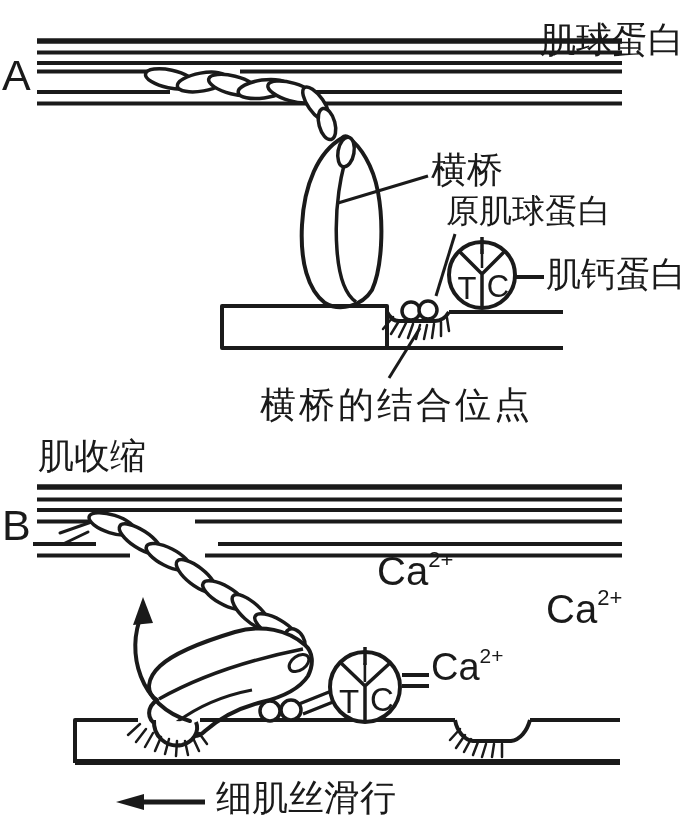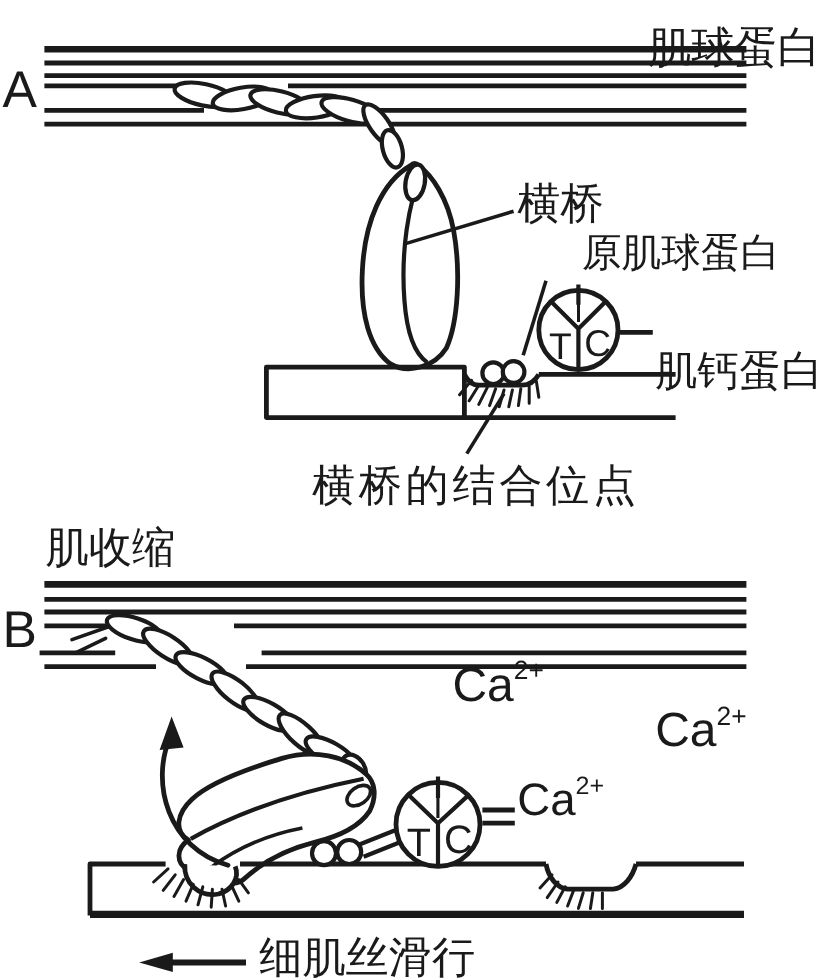--- a/index.html
+++ b/index.html
@@ -150,23 +150,23 @@
     </g>
   </svg>
 
 
   <div class="lbl" style="left:540px; top:4px; font-size:36px;margin-top:17px;">肌球蛋白</div>
 
   <div class="lbl panel-letter" style="left:2px; top:53px;">A</div>
 
   <div class="lbl" style="left:431px; top:151px; font-size:36px;text-align:center;">横桥</div>
 
-  <div class="lbl" style="left:446px; top:194px; font-size:33px;margin-left:39px;">原肌球蛋白</div>
+  <div class="lbl" style="left:446px; top:194px; font-size:33px;">原肌球蛋白</div>
 
-  <div class="lbl" style="left:546px; top:256px; font-size:35px;margin-top:36px;">肌钙蛋白</div>
+  <div class="lbl" style="left:546px; top:256px; font-size:35px;">肌钙蛋白</div>
 
 
   <div class="lbl" style="left:260px; top:386px; font-size:36px; letter-spacing:3px;">横桥的结合位点</div>
 
   <div class="lbl" style="left:38px; top:437px; font-size:36px;text-align:right;">肌收缩</div>
 
   <div class="lbl panel-letter" style="left:2px; top:503px;">B</div>
 
   <div class="ca" style="left:377px; top:551px;">
     <span>Ca</span><sup>2+</sup>

